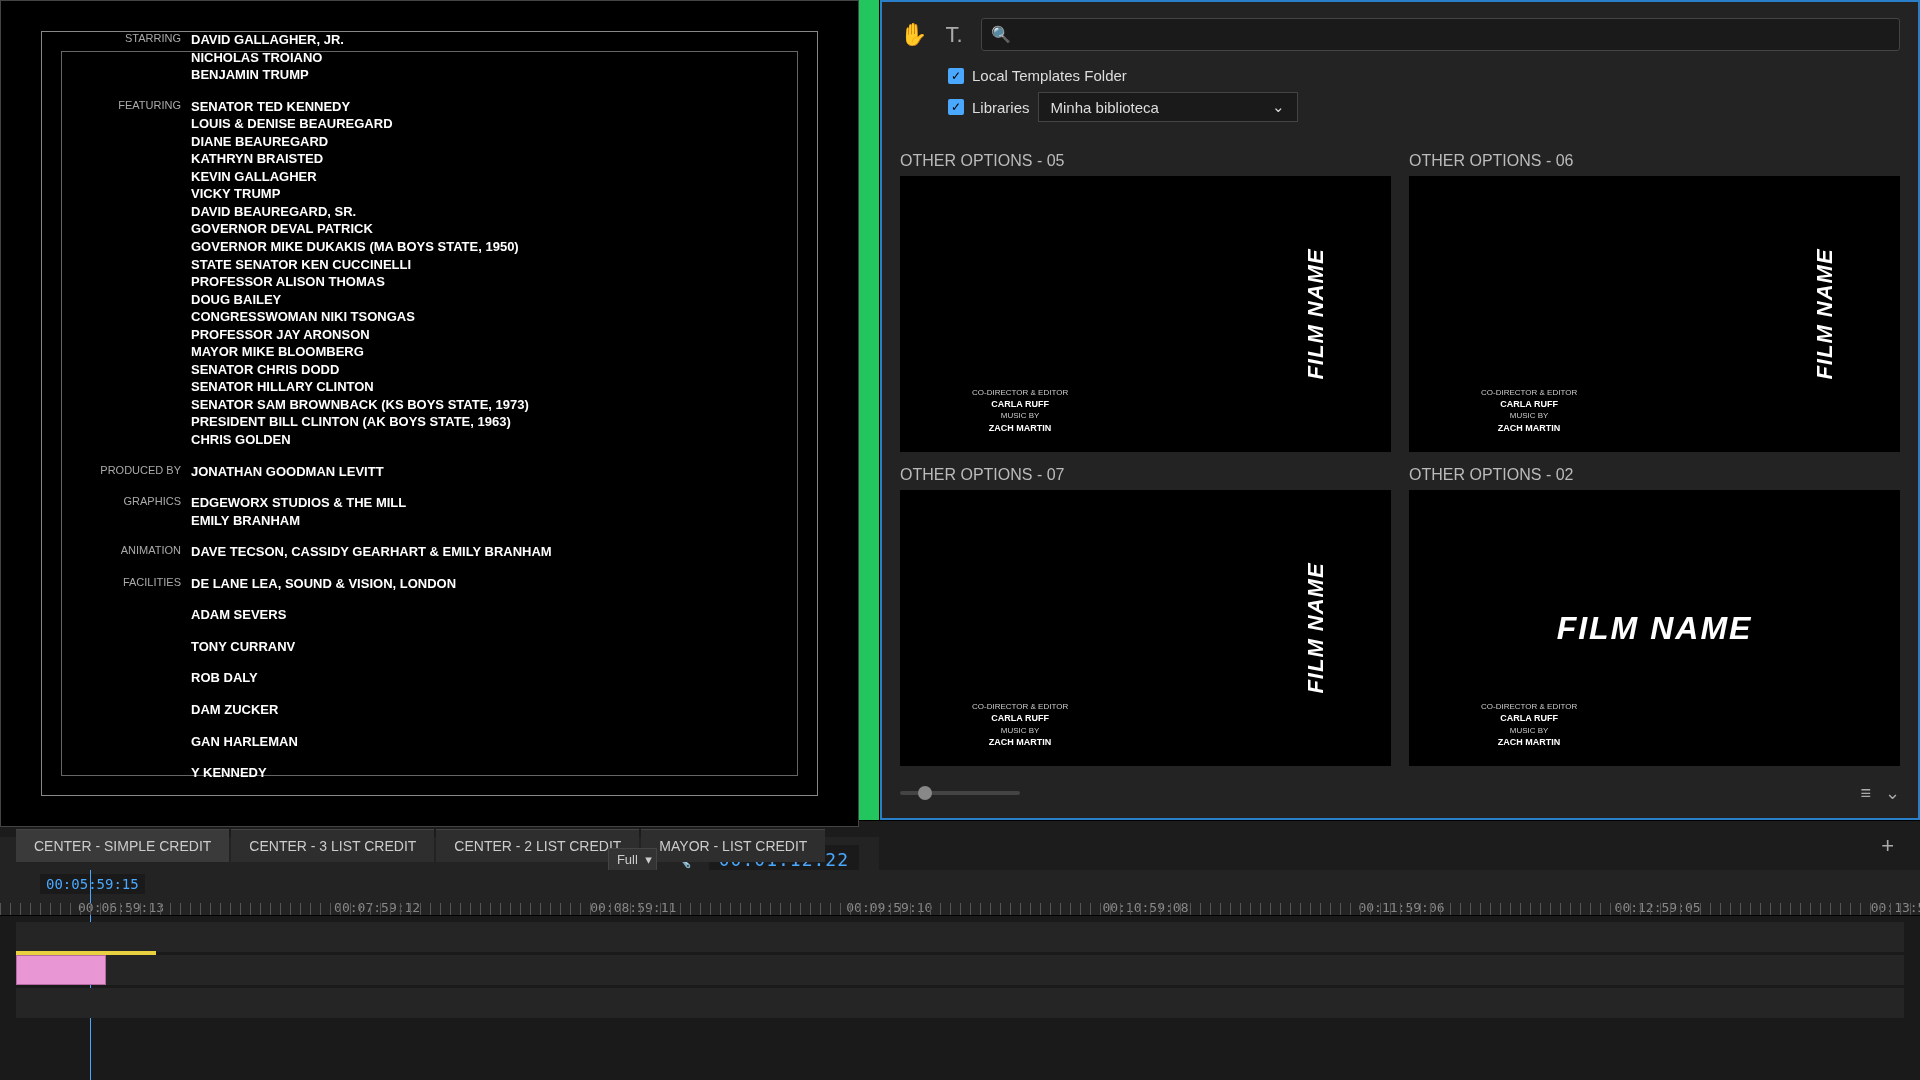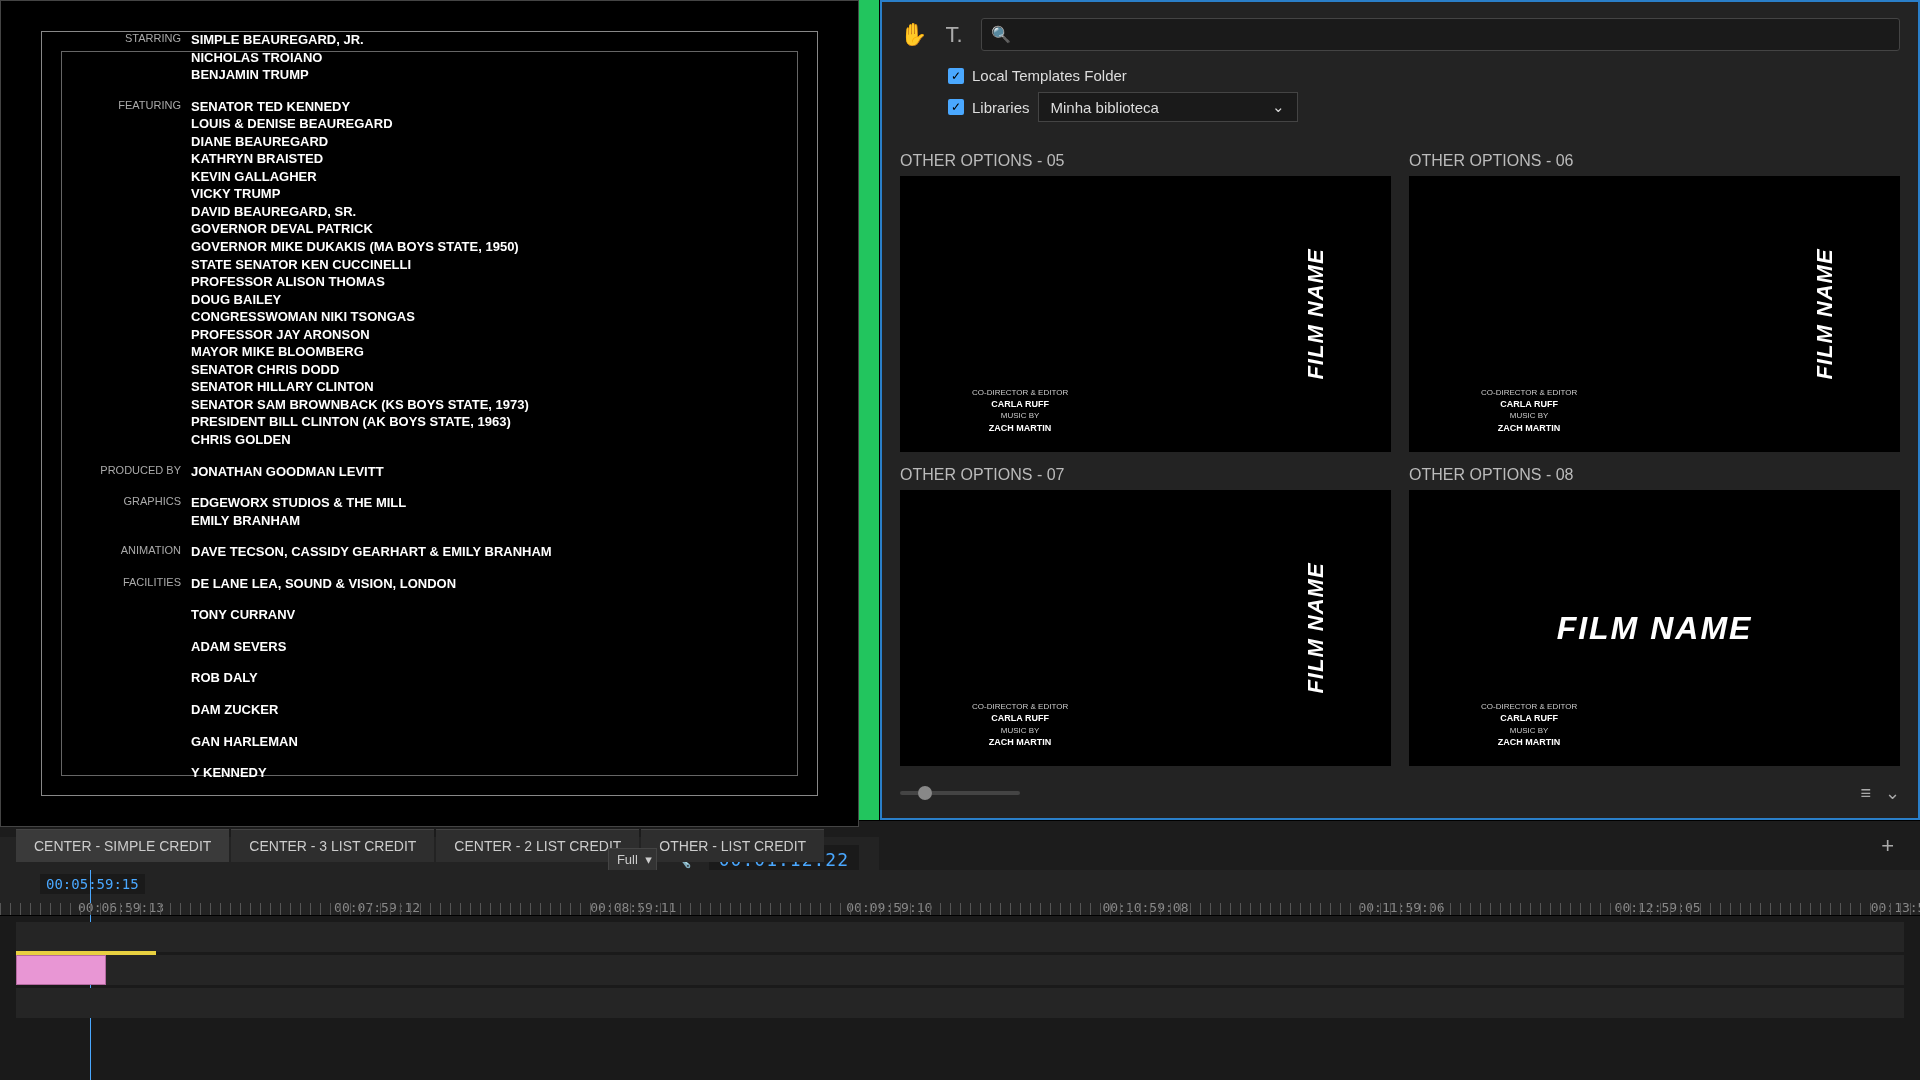--- a/index.html
+++ b/index.html
@@ -406,21 +406,21 @@
 <div class="workspace">
 
   <div class="left-panel">
     <div class="monitor-area">
       <div class="safe-margins"></div>
       <div class="safe-margins-inner"></div>
       <div class="credits-content">
         <div class="credit-block credit-row">
           <div class="credit-label">STARRING</div>
           <div class="credit-names" id="starring">
-              <div>SIMPLE BEAUREGARD, JR.</div>
+              <div>DAVID GALLAGHER, JR.</div>
               <div>NICHOLAS TROIANO</div>
               <div>BENJAMIN TRUMP</div>
             </div>
         </div>
         <div class="credit-block credit-row">
           <div class="credit-label">FEATURING</div>
           <div class="credit-names" id="featuring">
               <div>SENATOR TED KENNEDY</div>
               <div>LOUIS &amp; DENISE BEAUREGARD</div>
               <div>DIANE BEAUREGARD</div>
@@ -465,27 +465,27 @@
             </div>
             <div class="credit-block credit-row">
               <div class="credit-label">FACILITIES</div>
               <div class="credit-names">
                 <div>DE LANE LEA, SOUND &amp; VISION, LONDON</div>
               </div>
             </div>
             <div class="credit-block credit-row">
               <div class="credit-label"></div>
               <div class="credit-names">
+                <div>ADAM SEVERS</div>
+              </div>
+            </div>
+            <div class="credit-block credit-row">
+              <div class="credit-label"></div>
+              <div class="credit-names">
                 <div>TONY CURRANV</div>
-              </div>
-            </div>
-            <div class="credit-block credit-row">
-              <div class="credit-label"></div>
-              <div class="credit-names">
-                <div>ADAM SEVERS</div>
               </div>
             </div>
             <div class="credit-block credit-row">
               <div class="credit-label"></div>
               <div class="credit-names">
                 <div>ROB DALY</div>
               </div>
             </div>
             <div class="credit-block credit-row">
               <div class="credit-label"></div>
@@ -588,21 +588,21 @@
             <div class="thumb-credits">
               <div>CO-DIRECTOR &amp; EDITOR</div>
               <div class="cn">CARLA RUFF</div>
               <div>MUSIC BY</div>
               <div class="cn">ZACH MARTIN</div>
             </div>
             <div class="thumb-filmname">FILM NAME</div>
           </div>
         </div>
         <div class="template-item">
-          <div class="template-label">OTHER OPTIONS - 08</div>
+          <div class="template-label">OTHER OPTIONS - 02</div>
           <div class="template-thumb" style="justify-content: center; padding-right: 0px;">
             <div class="thumb-credits">
               <div>CO-DIRECTOR &amp; EDITOR</div>
               <div class="cn">CARLA RUFF</div>
               <div>MUSIC BY</div>
               <div class="cn">ZACH MARTIN</div>
             </div>
             <div class="thumb-filmname-h">FILM NAME</div>
           </div>
         </div>
@@ -618,21 +618,21 @@
     </div>
   </div>
 </div>
 
 <div class="timeline">
   <div class="timeline-header">
     <div class="sequence-tabs" id="seqtabs">
         <div class="seq-tab active">CENTER - SIMPLE CREDIT</div>
         <div class="seq-tab">CENTER - 3 LIST CREDIT</div>
         <div class="seq-tab">CENTER - 2 LIST CREDIT</div>
-        <div class="seq-tab">OTHER - LIST CREDIT</div>
+        <div class="seq-tab">MAYOR - LIST CREDIT</div>
       </div>
     <span class="add-seq">+</span>
   </div>
   <div class="timeline-ruler">
     <div class="ruler-playhead">00:05:59:15</div>
     <div class="ruler-playhead-line"></div>
     <div class="ruler-marks" id="rulermarks">
         <div class="ruler-mark">00:06:59:13</div>
         <div class="ruler-mark">00:07:59:12</div>
         <div class="ruler-mark">00:08:59:11</div>

